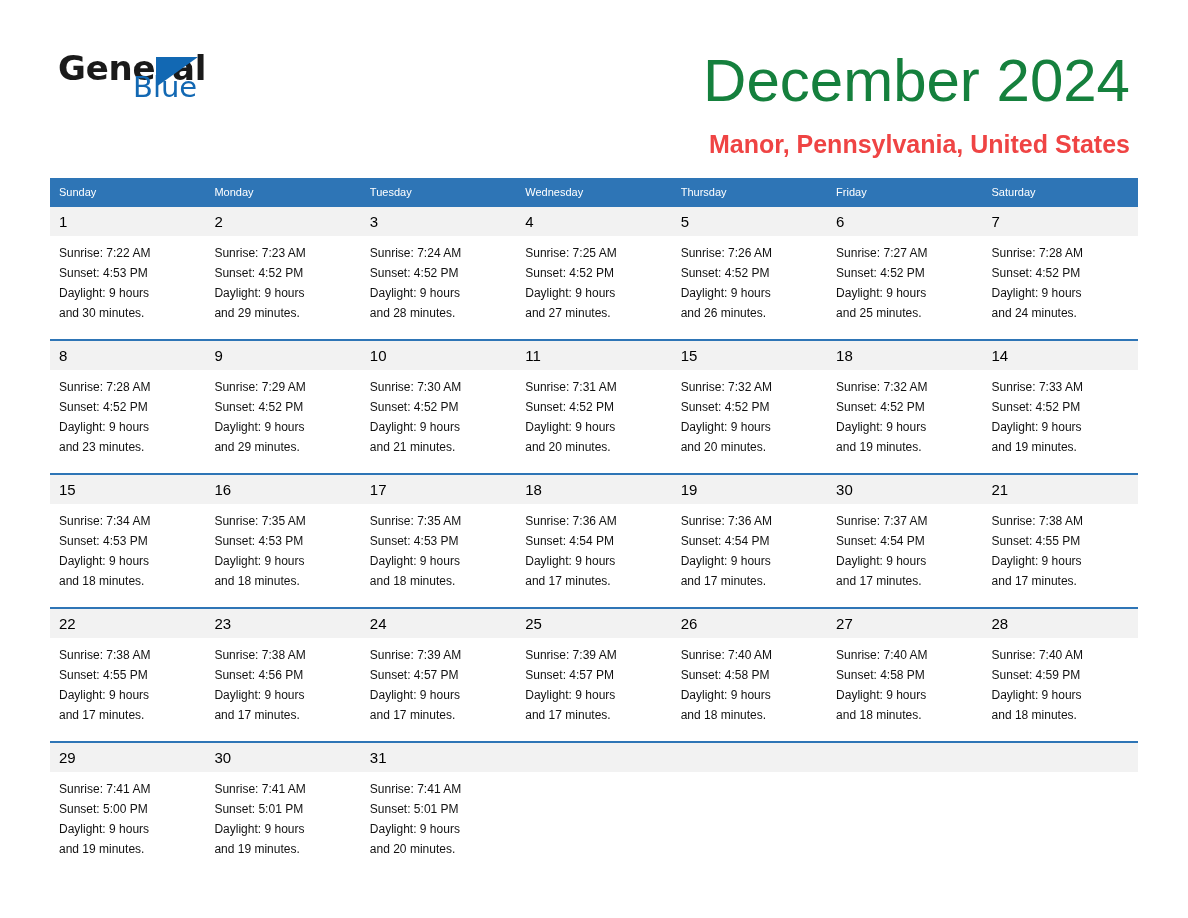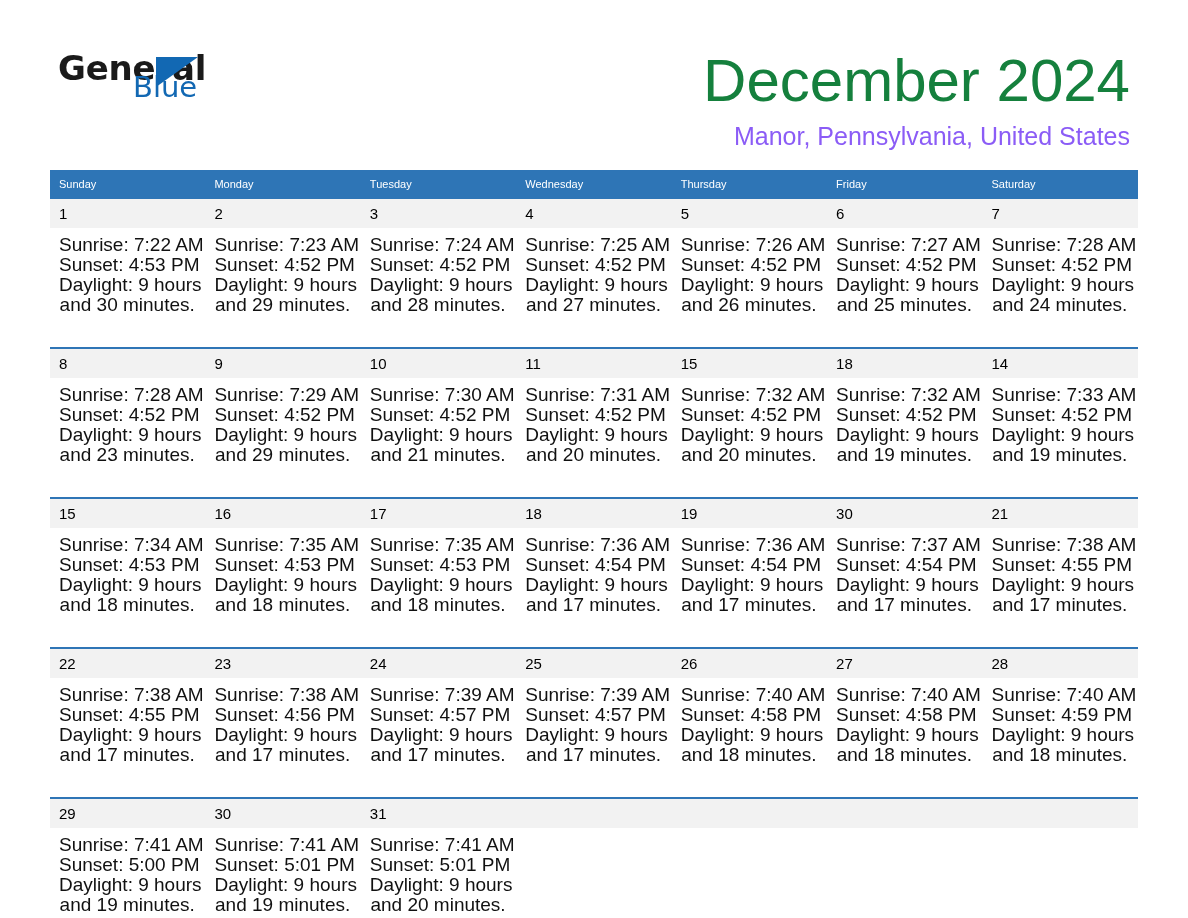--- a/index.html
+++ b/index.html
@@ -67,23 +67,23 @@
   }
   .month-title {
     font-size: 60px;
     font-weight: 400;
     line-height: 1.1;
     color: #15803d;
     white-space: nowrap;
   }
   .location {
     font-size: 25px;
-    font-weight: 400;
-    margin-top: 8px;
-    color: #8b5cf6;
+    font-weight: 700;
+    margin-top: 16px;
+    color: #ef4444;
     white-space: nowrap;
   }
 
   
   .calendar {
     margin: 19px 50px 0 50px;
     width: 1088px;
   }
 
   table.cal {
@@ -111,25 +111,24 @@
     padding: 6px 0 6px 9px;
     vertical-align: top;
     height: 26px;
   }
   tr.daynums.first td { border-top: none; }
 
   
   tr.info td {
     background: #ffffff;
     vertical-align: top;
-    padding: 7px 10px 32px 9px;
-    font-size: 19px;
+    padding: 7px 10px 16px 9px;
+    font-size: 12px;
     line-height: 20px;
     color: #111111;
-    text-align: center;
   }
 
   .info-line { white-space: nowrap; }
 
   td.empty { background: #ffffff; }
   tr.daynums td.empty { background: #f2f2f2; }
 </style>
 </head>
 <body>
 

